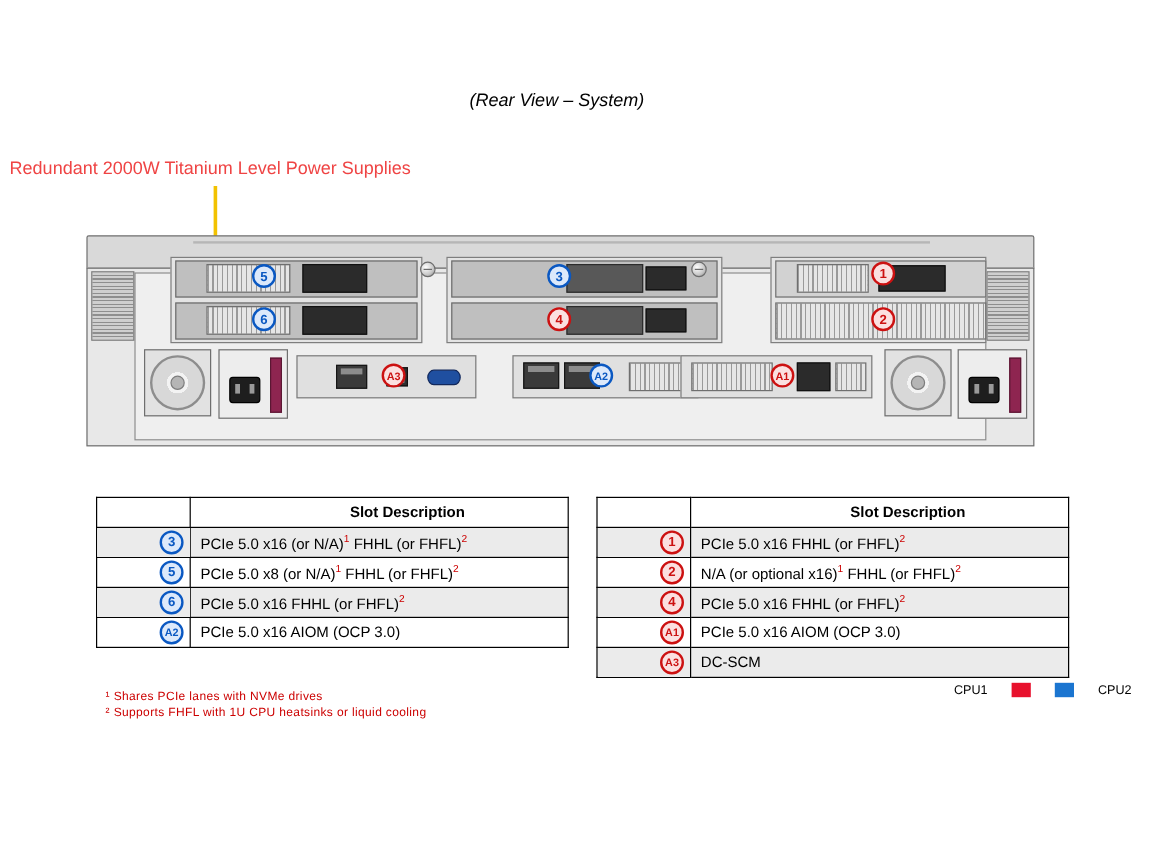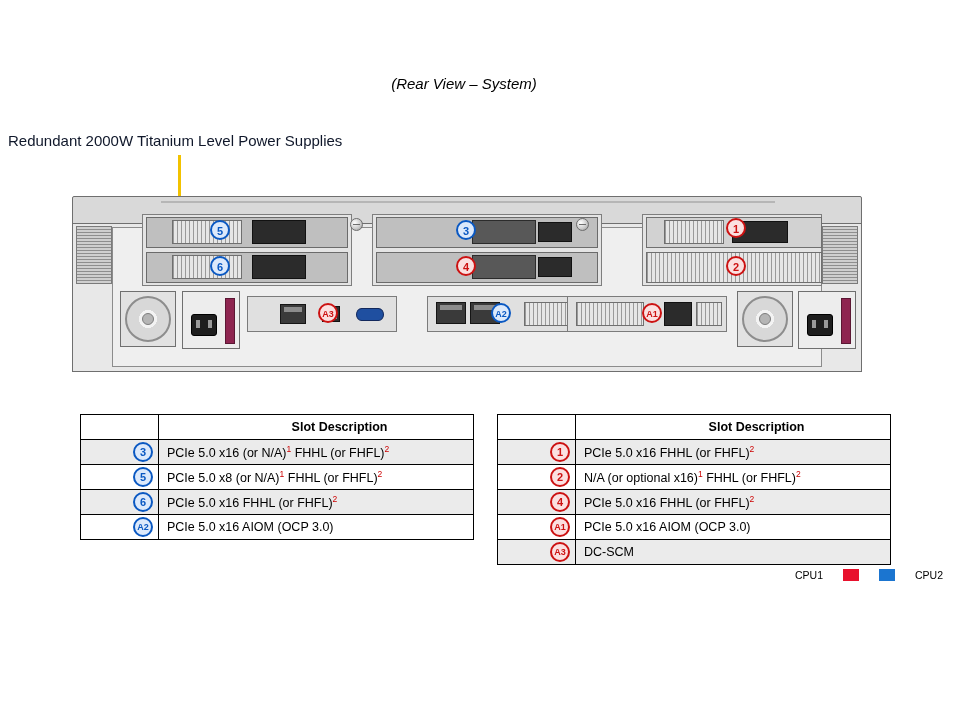--- a/index.html
+++ b/index.html
@@ -30,21 +30,21 @@
     font-style: italic;
     color: #000;
   }
 
   
   #psu-callout-label {
     position: absolute;
     left: 8px;
     top: 132px;
     font-size: 15px;
-    color: #0f172a;
+    color: #ef4444;
     white-space: nowrap;
   }
   #psu-callout-line {
     position: absolute;
     left: 178px;
     top: 155px;
     width: 3px;
     height: 145px;
     background: #f2c200;
   }
@@ -558,20 +558,24 @@
             <td class="desc-cell">PCIe 5.0 x16 AIOM (OCP 3.0)</td>
           </tr>
           <tr class="shaded">
             <td class="num-cell"><span class="badge-inline red small">A3</span></td>
             <td class="desc-cell">DC-SCM</td>
           </tr>
         </tbody>
     </table>
   </div>
 
+  <div id="footnotes">
+    <div>¹ Shares PCIe lanes with NVMe drives</div>
+    <div>² Supports FHFL with 1U CPU heatsinks or liquid cooling</div>
+  </div>
 
   <div id="cpu-legend">
     <span>CPU1</span>
     <span class="sw red"></span>
     <span class="sw blue"></span>
     <span>CPU2</span>
   </div>
 
 </div>
 

